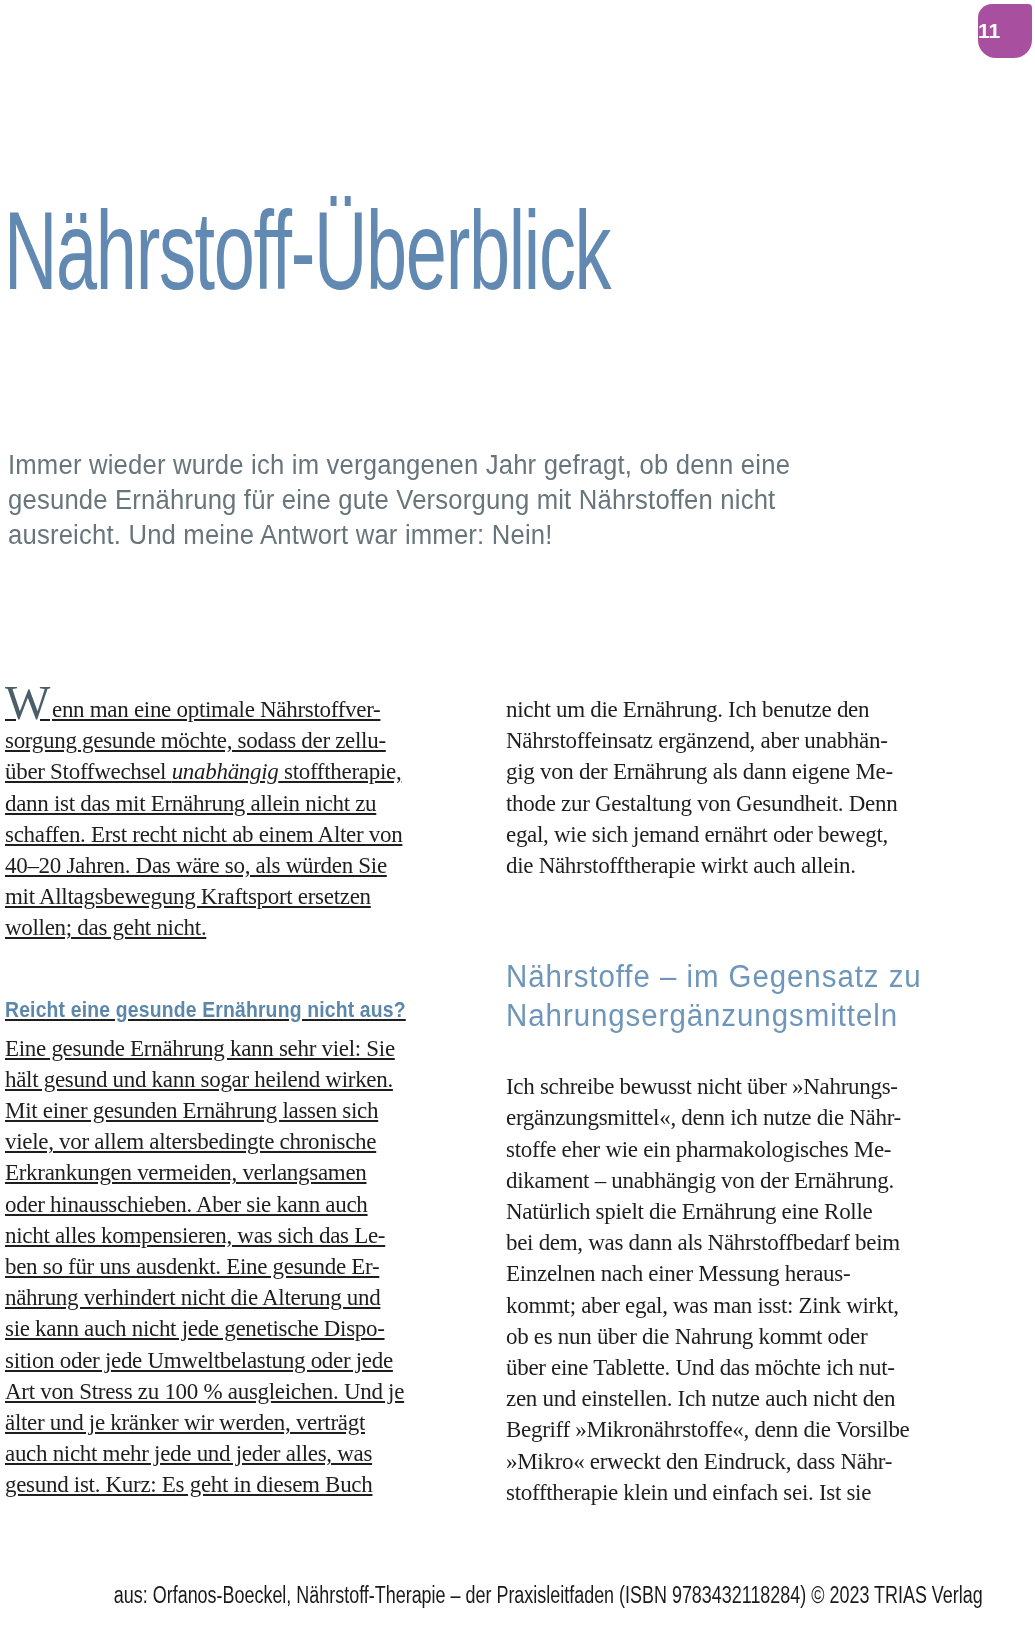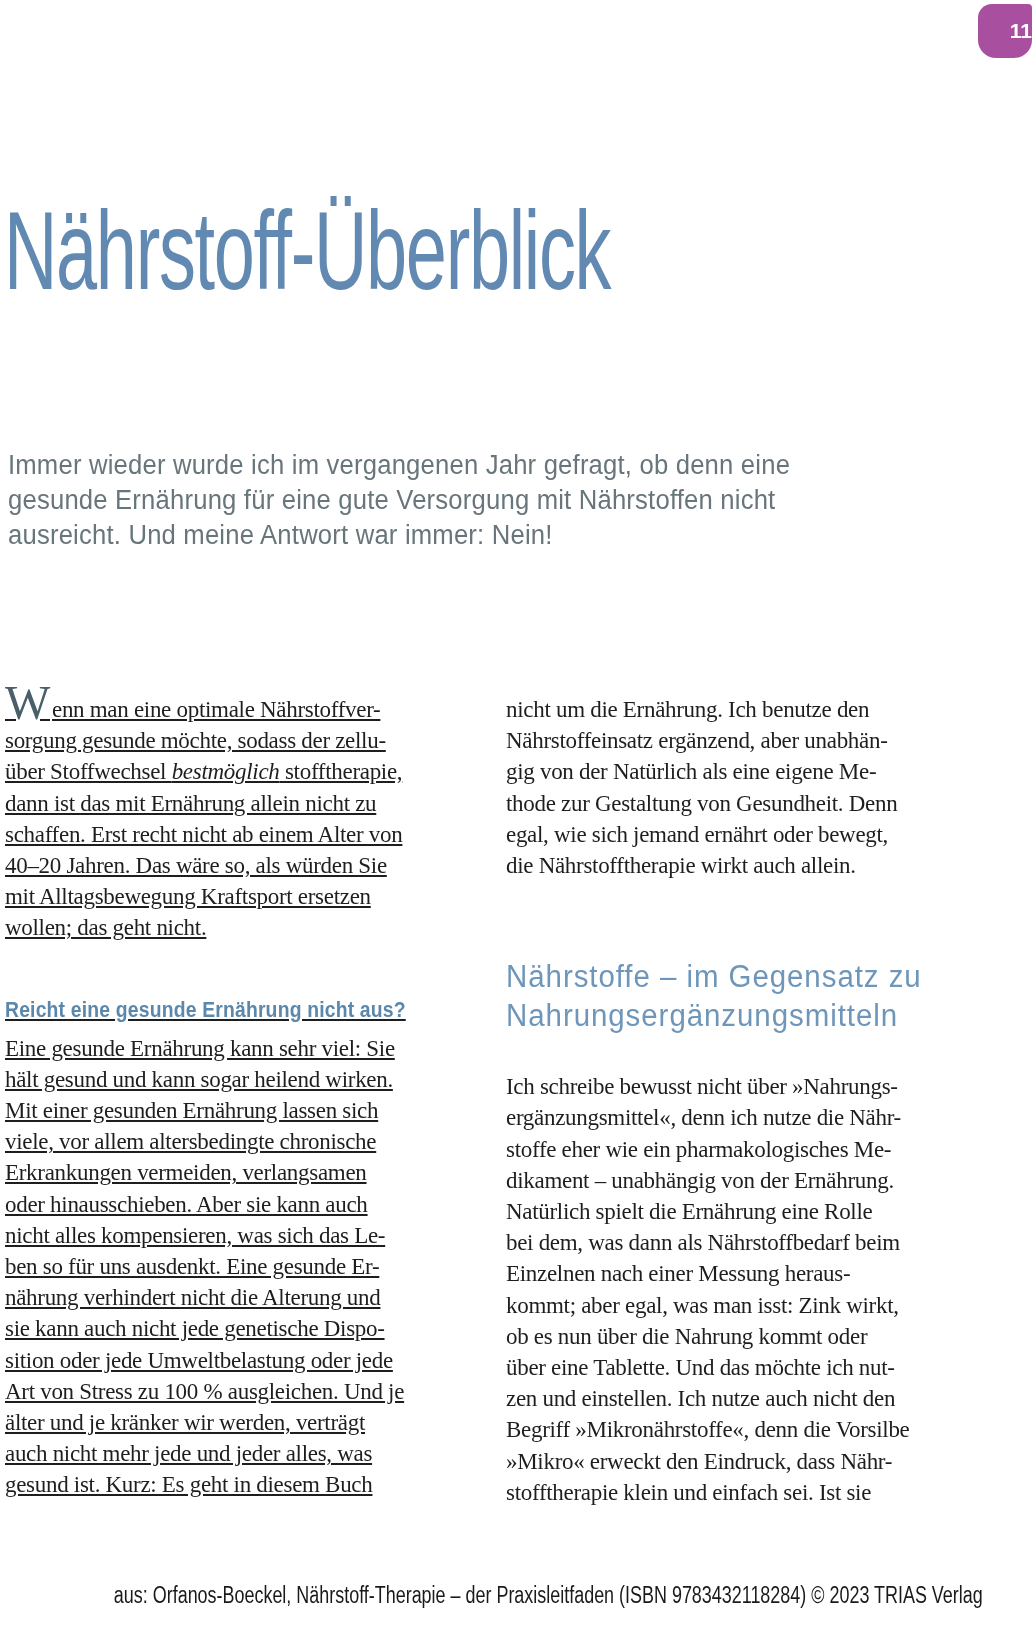--- a/index.html
+++ b/index.html
@@ -12,21 +12,21 @@
     overflow: hidden;
   }
   .page { position: absolute; inset: 0; }
 
   
   .badge {
     position: absolute; top: 4px; right: 3px;
     width: 54px; height: 54px;
     background: #a8509f;
     border-radius: 14px 4px 18px 18px;
-    display: flex; align-items: center; justify-content: flex-end;
+    display: flex; align-items: center; justify-content: flex-start;
     color: #ffffff;
     font-family: "Liberation Sans", sans-serif;
     font-weight: bold; font-size: 21px;
   }
 
   
   .title {
     position: absolute; left: 4px; top: 120px;
     font-family: "Liberation Sans", sans-serif;
     font-weight: 400;
@@ -121,21 +121,21 @@
   <h1 class="title">Nährstoff-Überblick</h1>
 
   <p class="intro">Immer wieder wurde ich im vergangenen Jahr gefragt, ob denn eine
 gesunde Ernährung für eine gute Versorgung mit Nährstoffen nicht
 ausreicht. Und meine Antwort war immer: Nein!</p>
 
   <div class="col col-left">
     <div>
       <div class="line"><span class="dropcap">W</span><span>enn man eine optimale Nährstoffver-</span></div>
       <div class="line">sorgung gesunde möchte, sodass der zellu-</div>
-      <div class="line"><span>über Stoffwechsel </span><span class="ital">bestmöglich</span><span> stofftherapie,</span></div>
+      <div class="line"><span>über Stoffwechsel </span><span class="ital">unabhängig</span><span> stofftherapie,</span></div>
       <div class="lines">dann ist das mit Ernährung allein nicht zu
 schaffen. Erst recht nicht ab einem Alter von
 40–20 Jahren. Das wäre so, als würden Sie
 mit Alltagsbewegung Kraftsport ersetzen
 wollen; das geht nicht.</div>
     </div>
 
     <h3 class="subheading">Reicht eine gesunde Ernährung nicht aus?</h3>
 
     <div class="lines">Eine gesunde Ernährung kann sehr viel: Sie
@@ -151,21 +151,21 @@
 sition oder jede Umweltbelastung oder jede
 Art von Stress zu 100 % ausgleichen. Und je
 älter und je kränker wir werden, verträgt
 auch nicht mehr jede und jeder alles, was
 gesund ist. Kurz: Es geht in diesem Buch</div>
   </div>
 
   <div class="col col-right">
     <div class="lines">nicht um die Ernährung. Ich benutze den
 Nährstoffeinsatz ergänzend, aber unabhän-
-gig von der Natürlich als eine eigene Me-
+gig von der Ernährung als dann eigene Me-
 thode zur Gestaltung von Gesundheit. Denn
 egal, wie sich jemand ernährt oder bewegt,
 die Nährstofftherapie wirkt auch allein.</div>
 
     <h2 class="section-heading">Nährstoffe – im Gegensatz zu
 Nahrungsergänzungsmitteln</h2>
 
     <div class="lines">Ich schreibe bewusst nicht über »Nahrungs-
 ergänzungsmittel«, denn ich nutze die Nähr-
 stoffe eher wie ein pharmakologisches Me-

